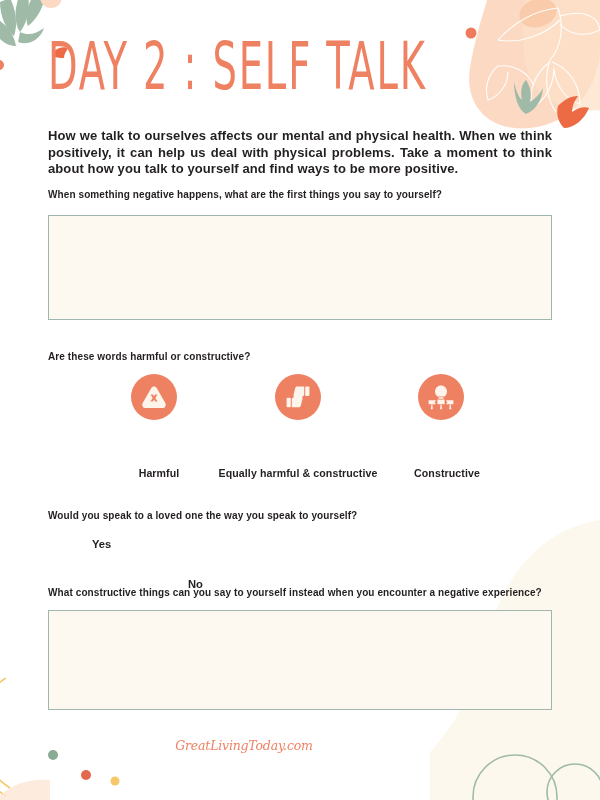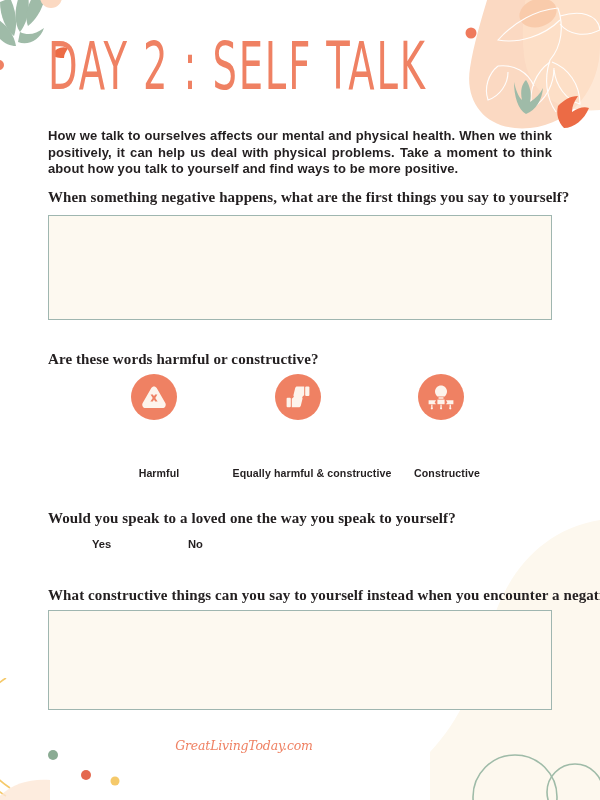--- a/index.html
+++ b/index.html
@@ -40,26 +40,25 @@
     line-height:16.5px;
     color:#231f20;
     font-weight:600;
     text-align:justify;
     letter-spacing:.1px;
   }
 
   .q {
     position:absolute;
     left:48px;
-    font-size:15px;
+    font-size:10px;
     font-weight:700;
     color:#231f20;
     letter-spacing:.1px;
     white-space:nowrap;
-    font-family:Liberation Serif, serif;
   }
   .q1 { top:189px; }
   .q2 { top:351px; }
   .q3 { top:510px; }
   .q4 { top:587px; }
 
   .answerbox {
     position:absolute;
     left:48px;
     width:504px;
@@ -83,34 +82,34 @@
     top:92px;
     font-size:10.6px;
     font-weight:700;
     color:#231f20;
     line-height:15px;
     letter-spacing:.1px;
   }
   .it1 { left:131px; }
   .it1 .icon-label { left:-7px; width:70px; text-align:center; }
   .it2 { left:275px; }
-  .it2 .icon-label { left:-60px; width:166px; text-align:center;margin-left:14px; }
+  .it2 .icon-label { left:-60px; width:166px; text-align:center; }
   .it3 { left:418px; }
   .it3 .icon-label { left:-4px; width:53px; text-align:right; }
 
   
   .choice {
     position:absolute;
     top:538px;
     font-size:11.2px;
     font-weight:700;
     color:#231f20;
   }
   .choice-yes { left:92px; }
-  .choice-no  { left:188px; }
+  .choice-no  { left:188px;margin-top:40px; }
 
   
   .footer {
     position:absolute;
     left:0; top:738px;
     width:488px;
     text-align:center;
     font-family:"DejaVu Serif", serif;
     font-style:italic;
     font-size:12.5px;

